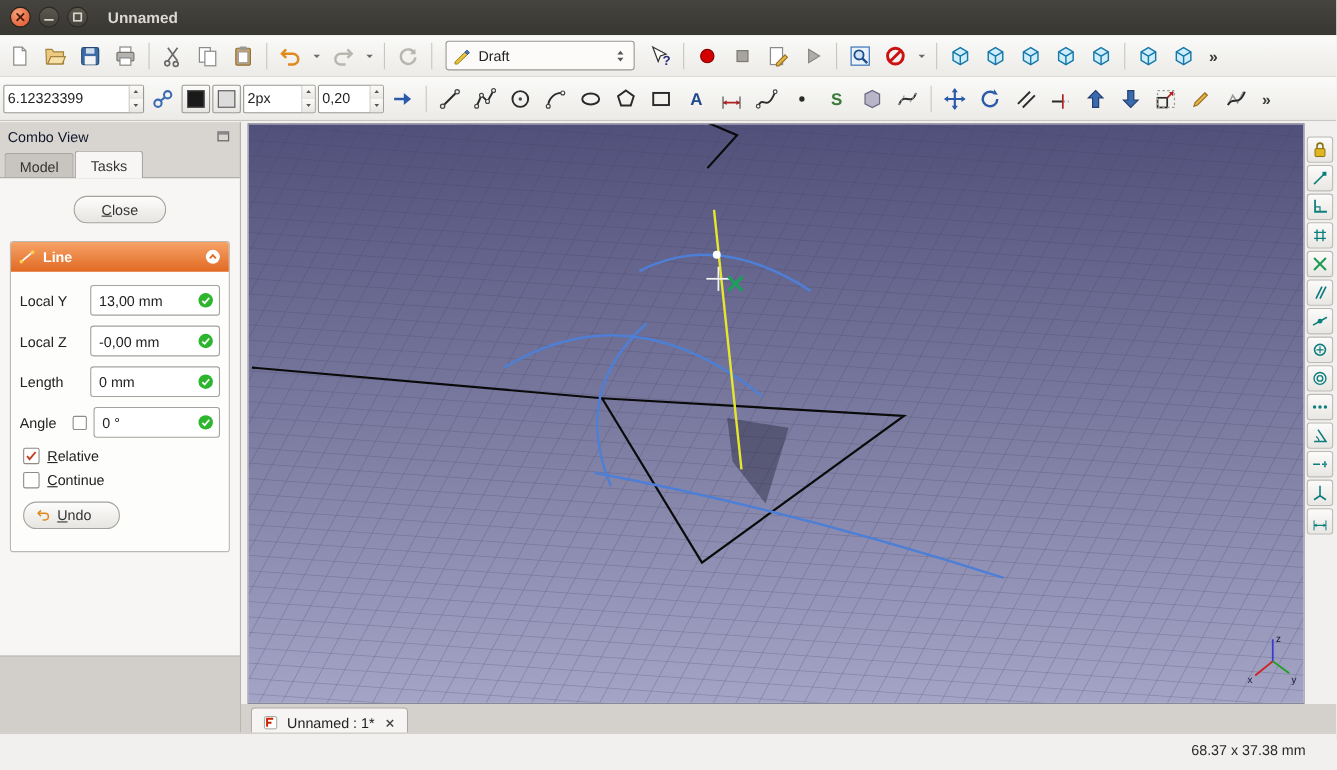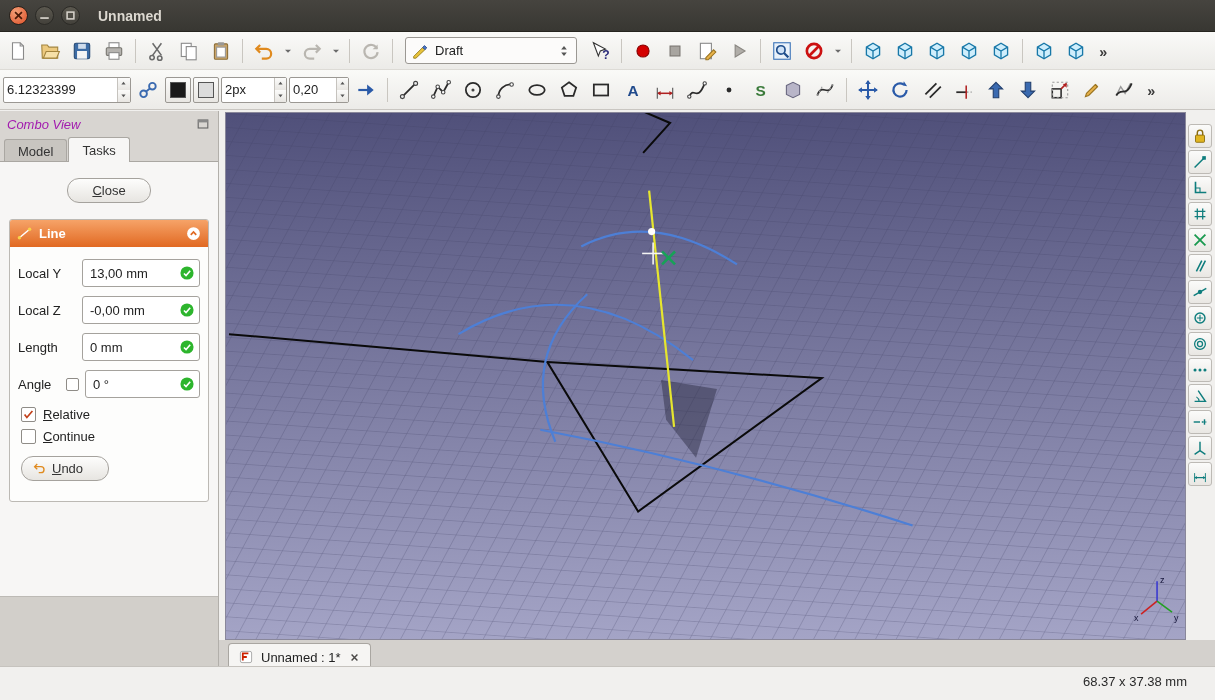--- a/index.html
+++ b/index.html
@@ -47,21 +47,21 @@
   .spin { flex:1; display:flex; align-items:center; justify-content:center; background:linear-gradient(#fbfbfa,#e8e6e2); }
   .spin span { width:9px; height:7px; display:block; }
   .swatchbtn { width:26px; height:26px; border:1px solid #9b9893; border-radius:2px;
     background:linear-gradient(#fbfbfa,#e8e6e2); display:flex; align-items:center; justify-content:center; }
   .swatch { width:16px; height:16px; border:1px solid #555; display:block; }
 
   
   .combo-panel { position:absolute; left:0; top:111px; width:219px; height:560px;
     background:#d8d5d1; border-right:1px solid #b2afaa; display:flex; flex-direction:column; }
   .combo-head { height:26px; display:flex; align-items:center; padding:0 7px; }
-  .combo-head .ctitle { flex:1; font-size:13px; color:#a21caf;font-style:italic; }
+  .combo-head .ctitle { flex:1; font-size:13px; color:#0f172a; }
   .dockbtn { width:16px; height:16px; }
   .combo-tabs { height:25px; display:flex; align-items:flex-end; padding-left:4px; gap:1px; }
   .ctab { height:23px; padding:0 13px; font-size:13px; color:#333; border:1px solid #aaa7a2;
     border-bottom:none; border-radius:3px 3px 0 0; background:#c8c5c0; display:flex; align-items:center; }
   .ctab.active { background:#f7f6f5; height:25px; position:relative; z-index:2; }
   .combo-content { background:#f7f6f5; border-top:1px solid #aaa7a2; height:435px; margin-top:-1px; overflow:hidden; }
   .combo-bottom { flex:1; background:#d2cfca; border-top:1px solid #bdbab5; }
 
   .close-btn { display:block; margin:16px auto 16px; width:84px; height:25px; border-radius:12px;
     border:1px solid #a5a29d; background:linear-gradient(#fdfdfc,#e7e5e1); font-size:13px; color:#333; }

